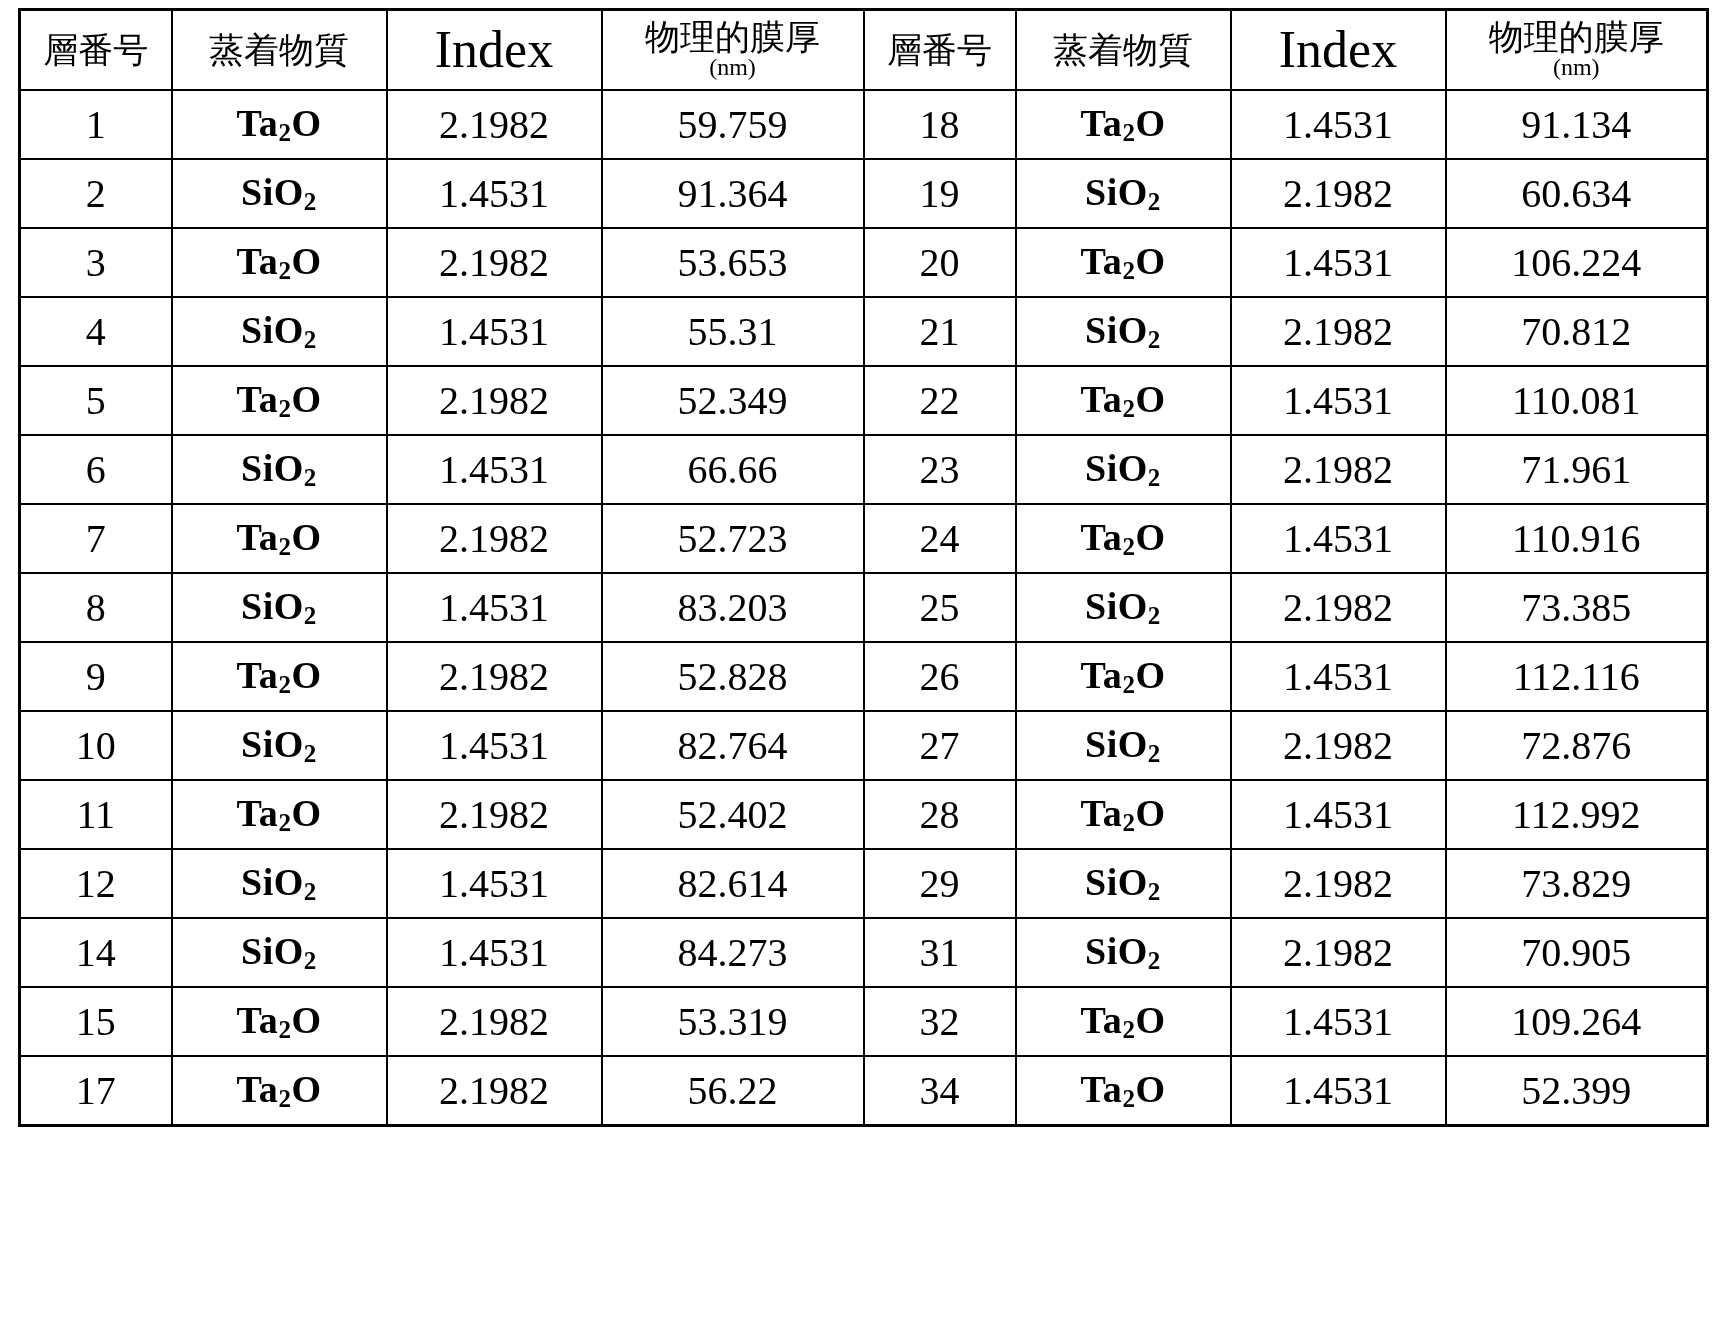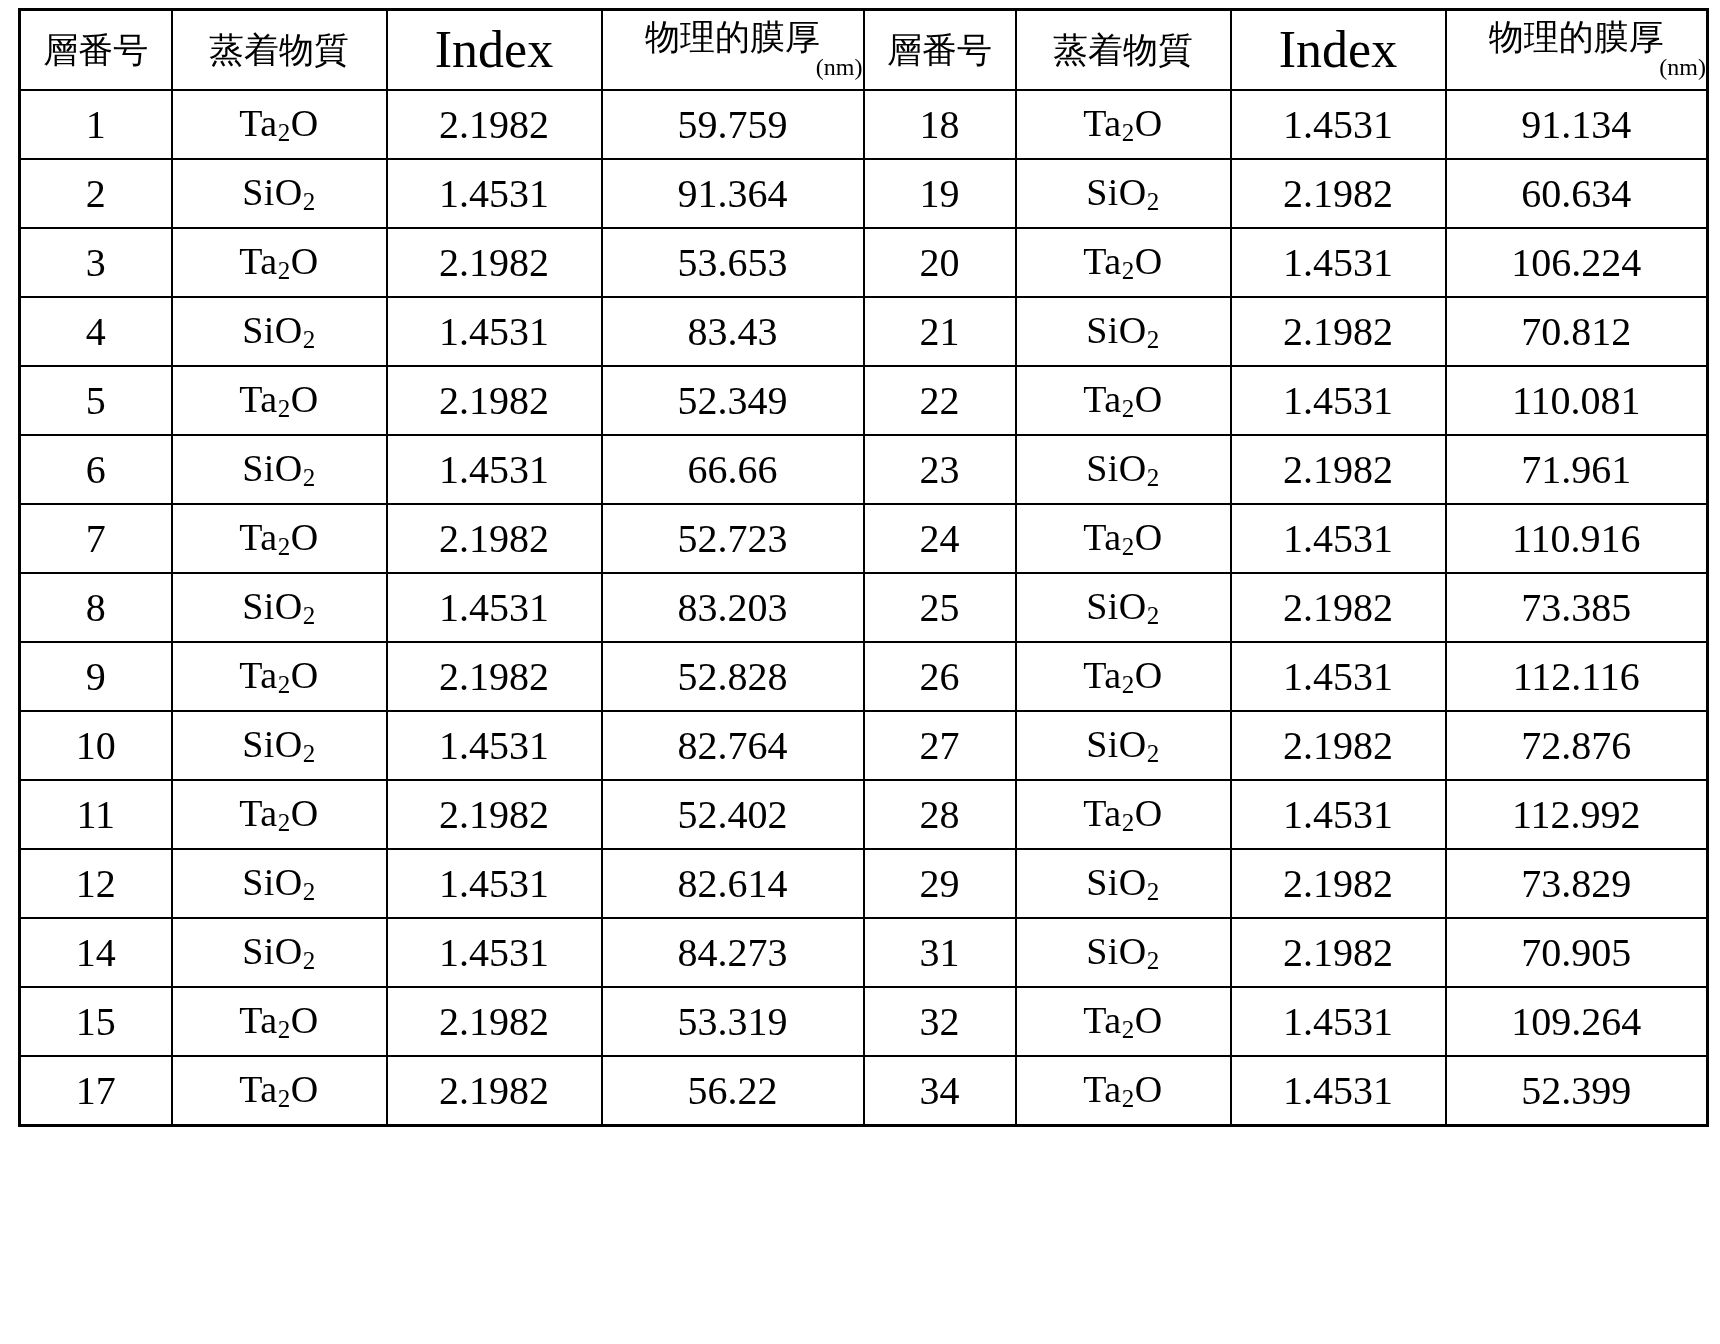--- a/index.html
+++ b/index.html
@@ -53,35 +53,34 @@
   }
   .hdr-two-line {
     display: block;
     line-height: 1.02;
   }
   .hdr-sub {
     display: block;
     font-size: 24px;
     line-height: 1.05;
     margin-top: -1px;
-    text-align: right;
   }
   tbody td {
     height: 67px;
     font-size: 40px;
   }
   tbody td.mat {
     font-size: 38px;
   }
   sub {
     font-size: 0.66em;
     vertical-align: -0.18em;
     line-height: 1;
   }
-  .chem { white-space: nowrap; letter-spacing: 0.5px; }
+  .chem { white-space: nowrap; letter-spacing: 0.5px; font-weight: bold; }
 </style>
 </head>
 <body>
 
 <div class="page">
   <table class="spec">
     <colgroup>
       <col class="c-layer">
         <col class="c-mat">
         <col class="c-idx">
@@ -137,21 +136,21 @@
           <td>53.653</td>
           <td>20</td>
           <td class="mat"><span class="chem">Ta<sub>2</sub>O</span></td>
           <td>1.4531</td>
           <td>106.224</td>
         </tr>
         <tr>
           <td>4</td>
           <td class="mat"><span class="chem">SiO<sub>2</sub></span></td>
           <td>1.4531</td>
-          <td>83.43</td>
+          <td>55.31</td>
           <td>21</td>
           <td class="mat"><span class="chem">SiO<sub>2</sub></span></td>
           <td>2.1982</td>
           <td>70.812</td>
         </tr>
         <tr>
           <td>5</td>
           <td class="mat"><span class="chem">Ta<sub>2</sub>O</span></td>
           <td>2.1982</td>
           <td>52.349</td>

